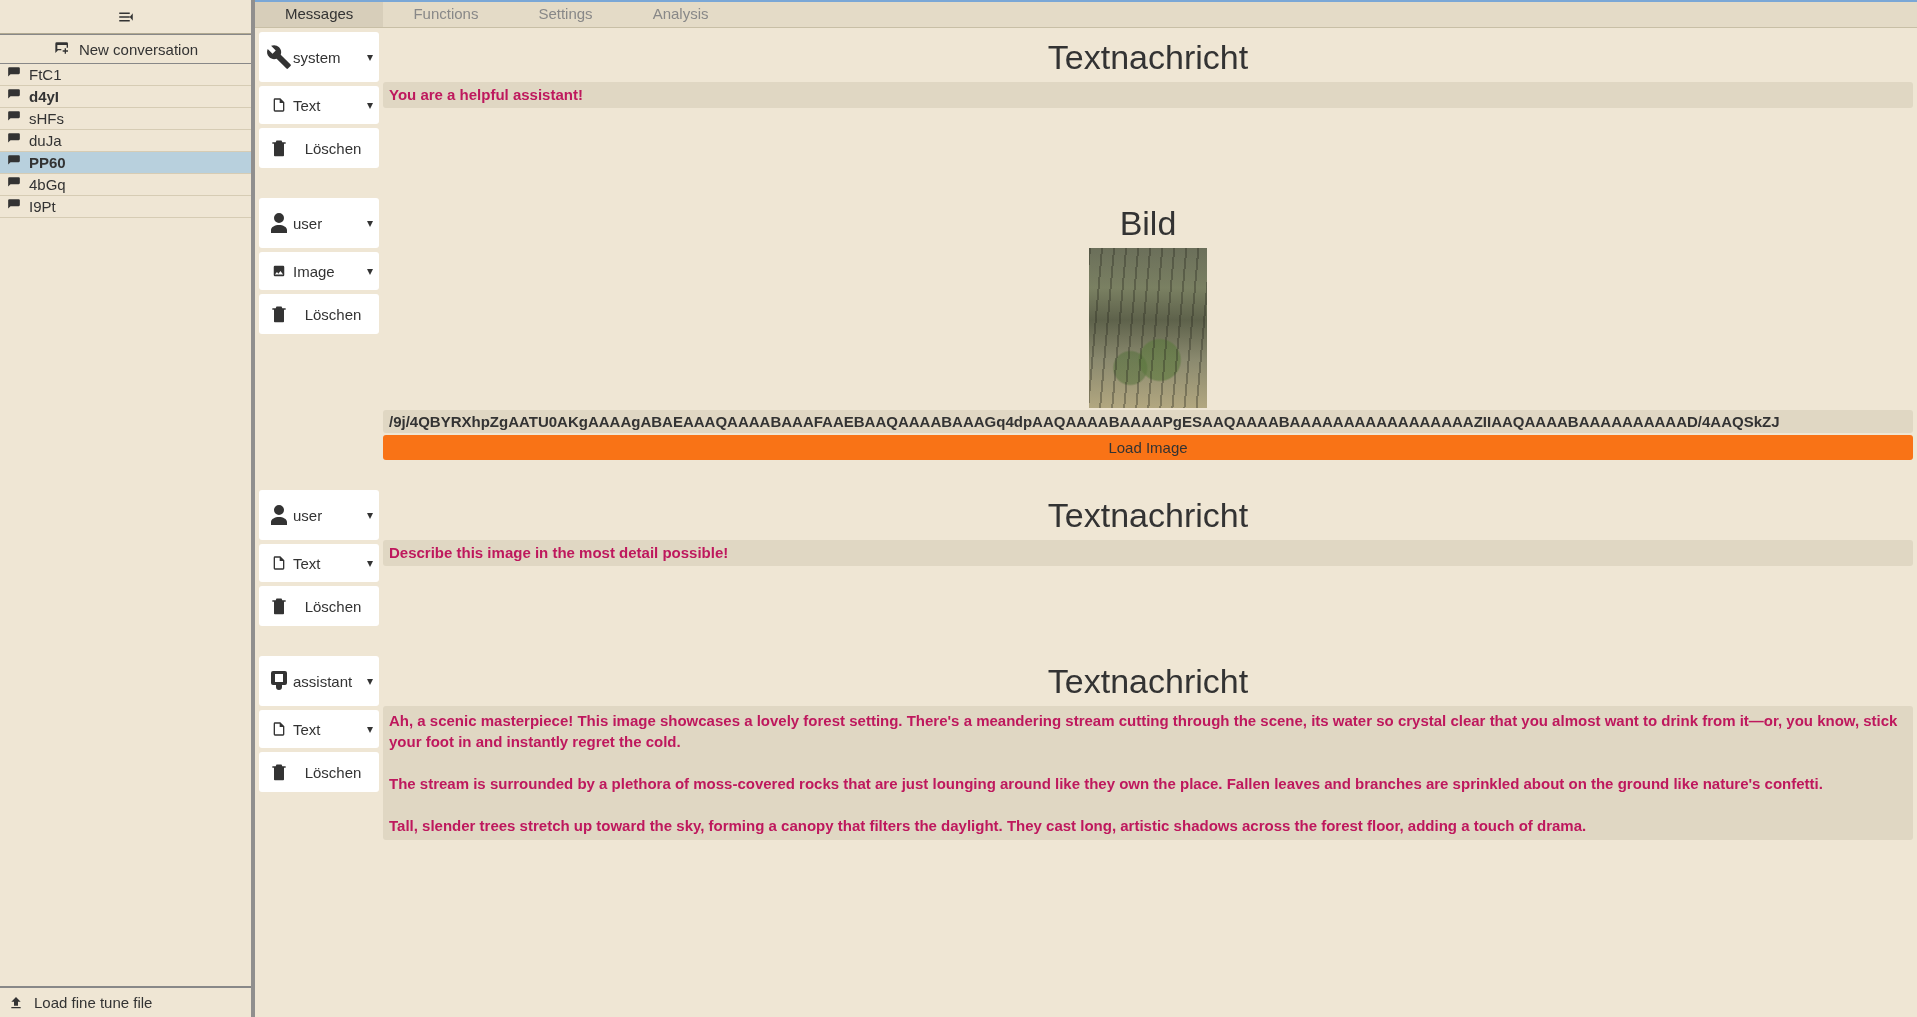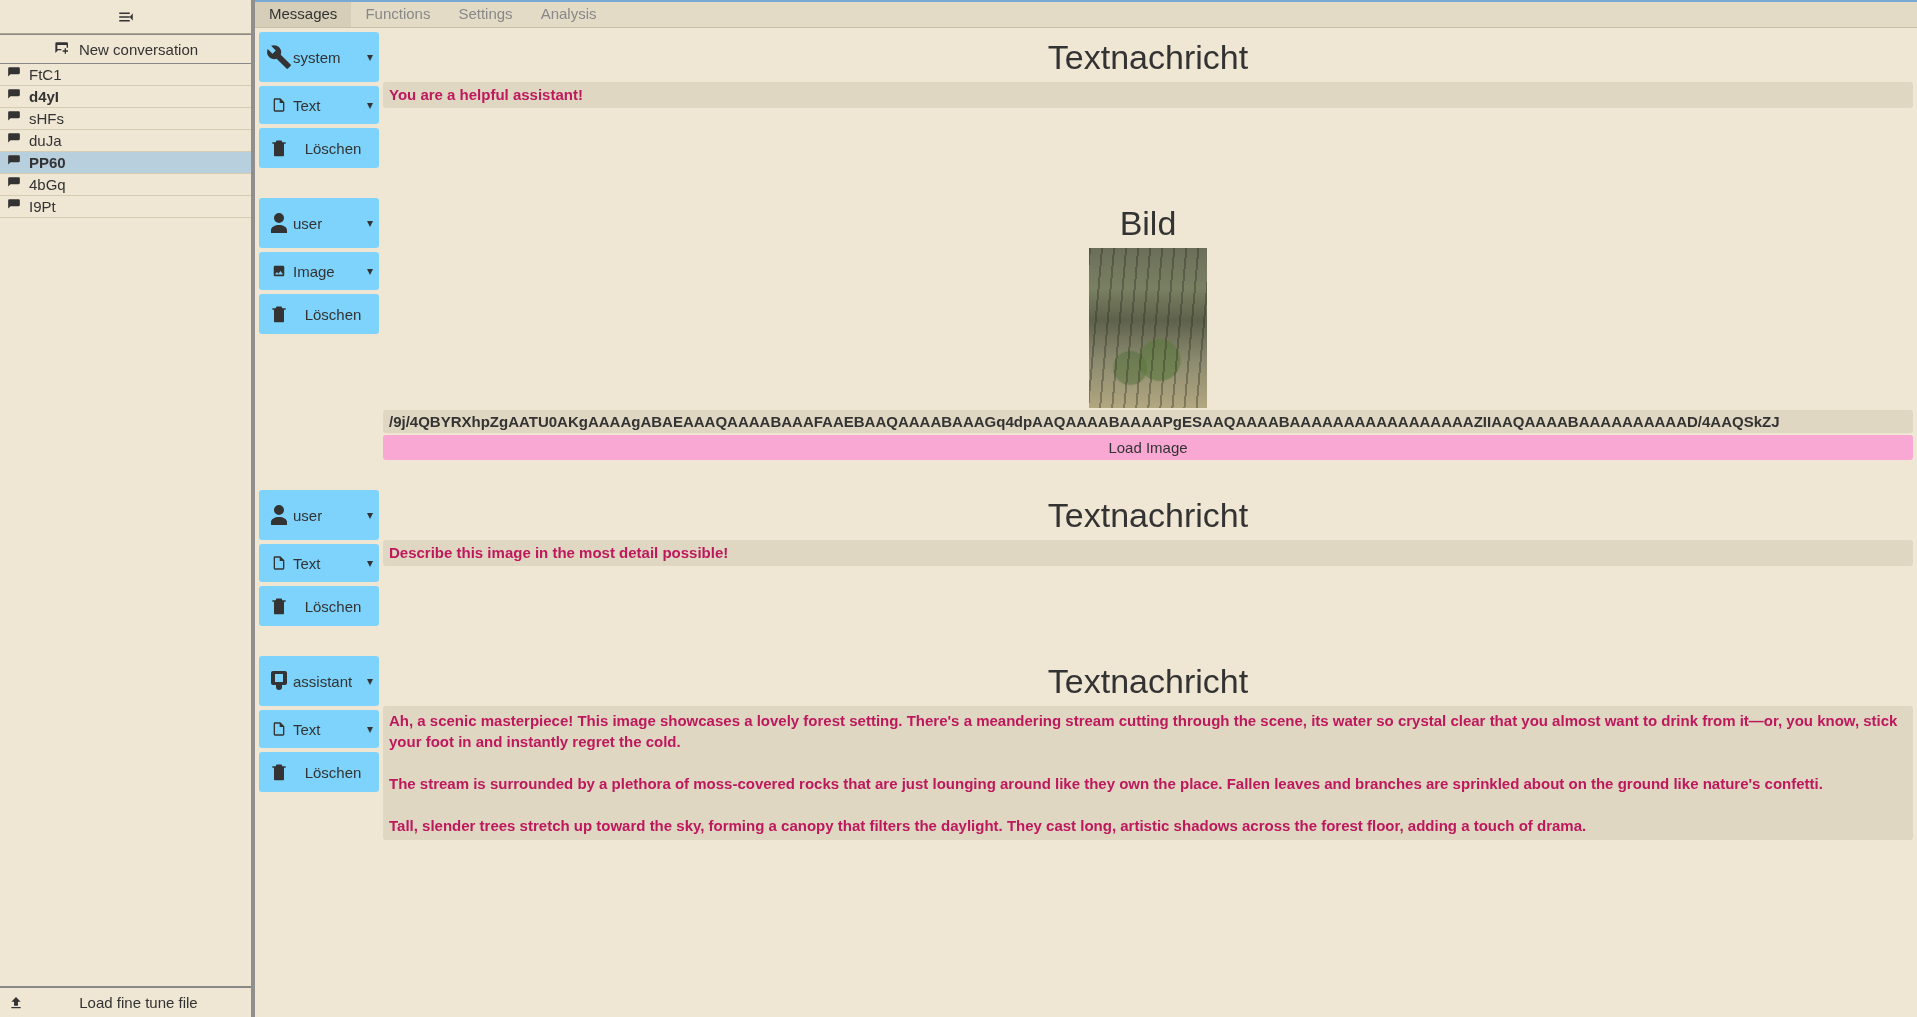--- a/index.html
+++ b/index.html
@@ -69,37 +69,37 @@
 .sidebar-footer .footer-btn {
   height: 30px;
   display: flex;
   align-items: center;
   gap: 10px;
   padding: 0 8px;
   border-top: 1px solid #888;
   cursor: pointer;
   font-size: 15px;
 }
-.sidebar-footer .footer-btn span { flex:1; text-align:center; }
+.sidebar-footer .footer-btn span { flex:1; text-align:left; }
 .sidebar-footer .footer-btn svg { fill:#333; }
 .main {
   flex: 1;
   display: flex;
   flex-direction: column;
   overflow: hidden;
 }
 .tabs {
   display: flex;
   height: 28px;
   background: #e4dbc7;
   border-top: 2px solid #7aa7d6;
   border-bottom: 1px solid #c8bfa6;
 }
 .tab {
-  padding: 3px 14px;
+  padding: 3px 30px;
   color: #888;
   cursor: pointer;
   font-size: 15px;
 }
 .tab.active {
   background: #d7ceba;
   color: #333;
 }
 .content {
   flex: 1;
@@ -113,21 +113,21 @@
   margin-bottom: 30px;
 }
 .msg-controls {
   width: 120px;
   flex-shrink: 0;
   display: flex;
   flex-direction: column;
   gap: 4px;
 }
 .ctrl-box {
-  background: #7dd3fc;
+  background: #ffffff;
   border-radius: 3px;
   display: flex;
   align-items: center;
   padding: 0 6px;
   position: relative;
 }
 .ctrl-box.tall { height: 50px; }
 .ctrl-box.short { height: 38px; }
 .ctrl-box.del { height: 40px; cursor:pointer; }
 .ctrl-box .ico { width: 28px; display:flex; align-items:center; justify-content:center; }
@@ -179,21 +179,21 @@
   background:#e0d7c3;
   border-radius:3px;
   padding:3px 6px;
   font-size:15px;
   font-weight:bold;
   white-space:nowrap;
   overflow:hidden;
 }
 .load-btn {
   margin-top:2px;
-  background:#f9a8d4;
+  background:#f97316;
   border-radius:3px;
   text-align:center;
   padding:4px;
   font-size:15px;
   cursor:pointer;
 }
 </style>
 </head>
 <body>
 

